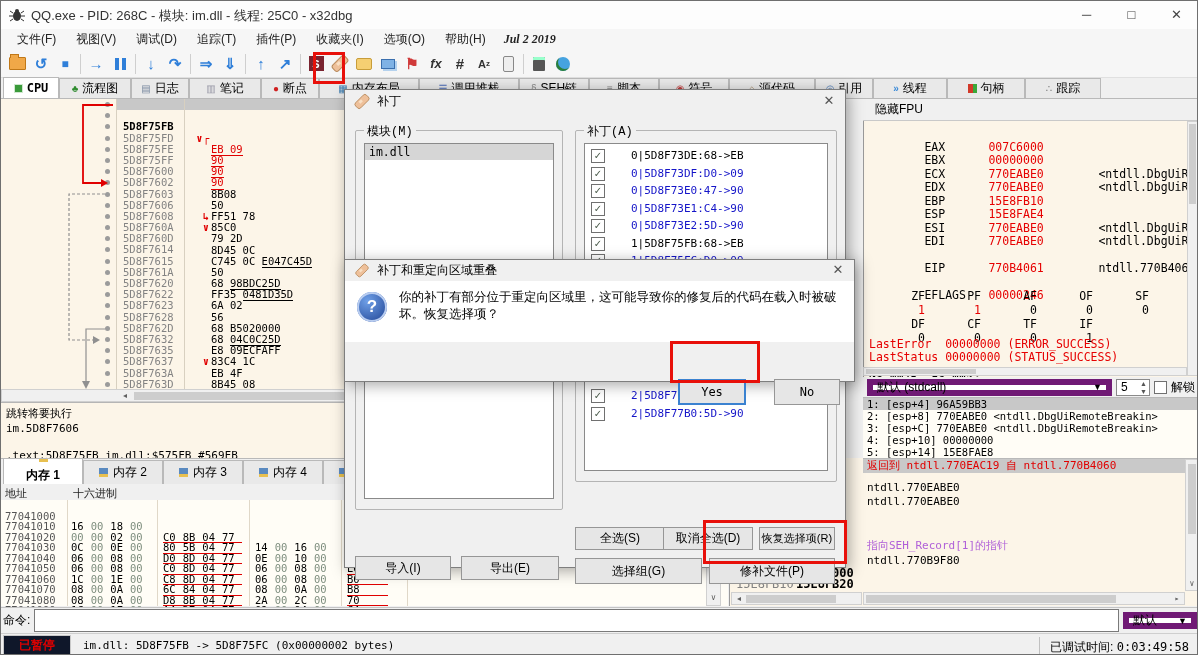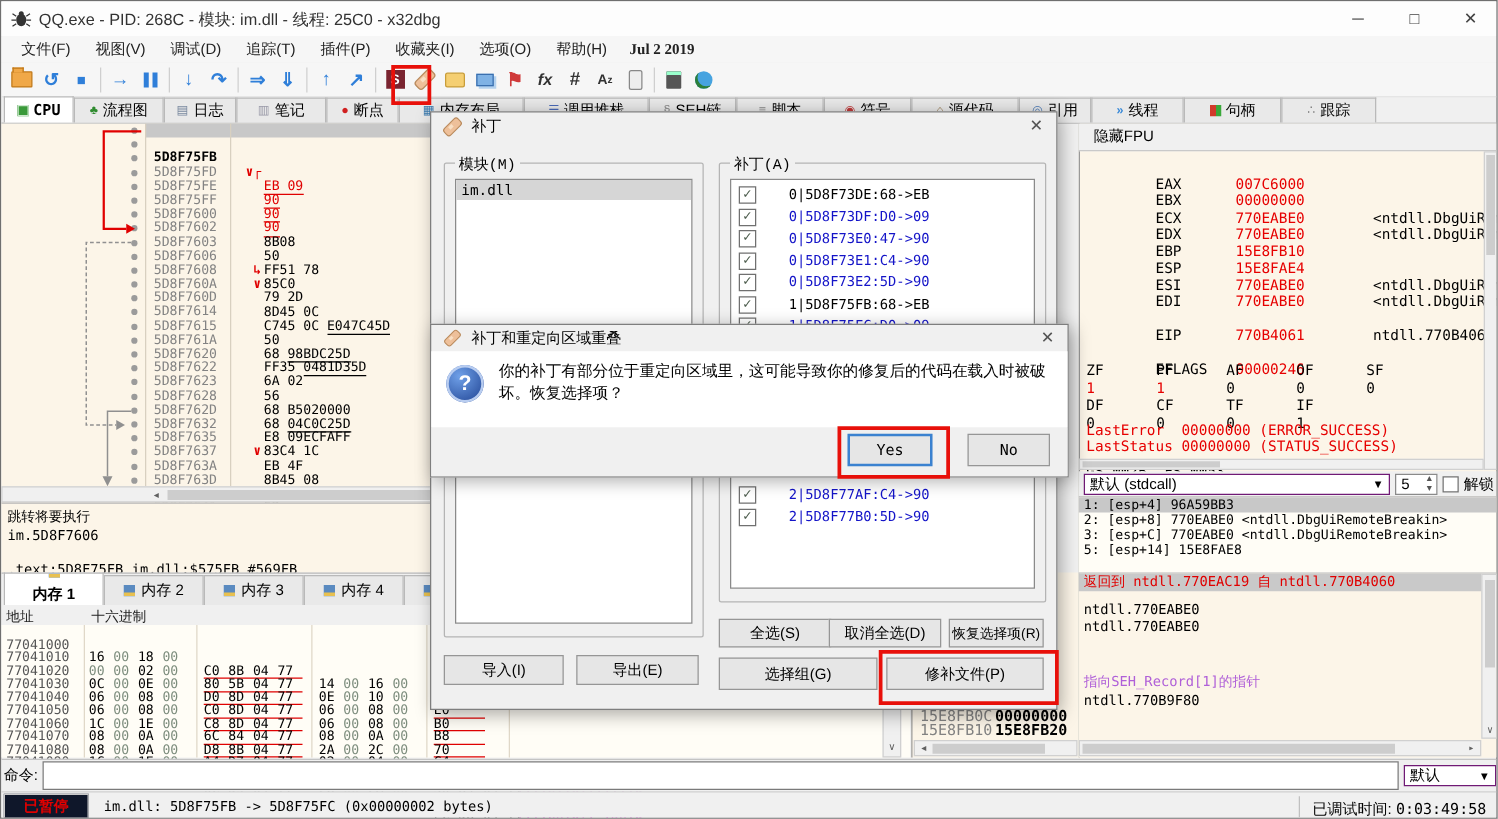--- a/index.html
+++ b/index.html
@@ -7,21 +7,21 @@
        font-size:12px;color:#000;overflow:hidden;border:1px solid #6f6f6f;box-sizing:border-box;}
   .abs{position:absolute;}
   .mono{font-family:"DejaVu Sans Mono",monospace;}
   
   .titlebar{left:0;top:0;width:1198px;height:28px;background:#fdfdfd;}
   .title-text{left:30px;top:6px;color:#333;font-size:13px;}
   .winbtn{top:0;width:45px;height:28px;text-align:center;line-height:28px;color:#444;font-size:13px;}
   
   .menubar{left:0;top:28px;width:1198px;height:21px;background:#f6f6f6;display:flex;align-items:center;padding-left:6px;box-sizing:border-box;}
   .menu-item{padding:0 10px;color:#222;}
-  .build-date{font-family:"Liberation Serif",serif;font-weight:bold;color:#222;padding-left:8px;}
+  .build-date{font-family:"Liberation Serif",serif;font-weight:bold;color:#222;padding-left:8px;font-style:italic;}
   
   .toolbar{left:0;top:49px;width:1198px;height:28px;background:#f6f6f6;border-bottom:1px solid #e0e0e0;display:flex;align-items:center;padding-left:4px;box-sizing:border-box;}
   .tbi{width:24px;height:22px;display:flex;align-items:center;justify-content:center;font-size:15px;font-weight:bold;color:#2f7fd9;}
   .tbsep{width:1px;height:20px;background:#cfcfcf;margin:0 3px;}
   .ic-folder{width:15px;height:11px;background:#f0a848;border:1px solid #c07818;border-radius:1px;position:relative;}
   .ic-folder:before{content:"";position:absolute;left:0;top:-4px;width:7px;height:3px;background:#f0a848;border:1px solid #c07818;border-bottom:none;}
   .ic-pause{display:flex;gap:3px;}
   .ic-pause i{width:4px;height:12px;background:#2f7fd9;}
   .ic-s{width:15px;height:15px;background:#7a2430;color:#fff;font-size:11px;font-weight:bold;display:flex;align-items:center;justify-content:center;}
   .bandaid{width:16px;height:7px;background:#eec09a;border:1px solid #b98a5c;border-radius:3px;transform:rotate(-45deg);position:relative;}
@@ -79,26 +79,26 @@
   .sb .thumb{position:absolute;background:#cdcdcd;}
   .sb .ar{position:absolute;color:#606060;font-size:8px;line-height:10px;text-align:center;}
   
   .rightpanel{left:862px;top:98px;width:336px;height:507px;background:#fcf5e8;border-left:1px solid #9a9a9a;box-sizing:border-box;}
   .fpubar{left:862px;top:98px;width:336px;height:22px;background:#f0f0f0;border-bottom:1px solid #c9c9c9;display:flex;align-items:center;padding-left:12px;box-sizing:border-box;font-size:12px;}
   .regs{left:868px;top:126px;width:316px;height:240px;font-family:"DejaVu Sans Mono",monospace;font-size:11.5px;}
   .regrow{height:13.5px;line-height:13.5px;white-space:pre;}
   .regrow .rn{display:inline-block;width:64px;}
   .regrow .rv{display:inline-block;width:110px;}
   .red{color:#e60000;}
-  .flagrow span{display:inline-block;width:56px;}
+  .flagrow span{display:inline-block;width:56px;text-align:right;}
   .purple{color:#b060d8;}
   .reg-hsb{left:862px;top:366px;width:324px;height:9px;}
   .reg-vsb{left:1186px;top:120px;width:11px;height:255px;}
   .callconv{left:862px;top:376px;width:336px;height:20px;background:#f0f0f0;display:flex;align-items:center;gap:4px;padding:0 4px;box-sizing:border-box;}
-  .combo{background:#fff;border:1px solid #701a75;height:17px;display:flex;align-items:center;justify-content:space-between;padding:0 4px;box-sizing:border-box;}
+  .combo{background:#fff;border:6px solid #701a75;height:17px;display:flex;align-items:center;justify-content:space-between;padding:0 4px;box-sizing:border-box;}
   .spin{background:#fff;border:1px solid #8a8a8a;height:17px;width:34px;display:flex;align-items:center;padding-left:4px;box-sizing:border-box;position:relative;}
   .cb{width:11px;height:11px;background:#fff;border:1px solid #707070;display:inline-block;}
   .args{left:862px;top:396px;width:336px;height:62px;background:#fffdf6;border-top:1px solid #b9b9b9;border-bottom:1px solid #b9b9b9;box-sizing:border-box;}
   .arow{height:12px;font-family:"DejaVu Sans Mono",monospace;font-size:10.5px;line-height:12px;padding-left:4px;white-space:pre;}
   .arow.sel{background:#c8c8c8;}
   .infopane{left:862px;top:458px;width:336px;height:147px;background:#fcf5e8;font-family:"DejaVu Sans Mono",monospace;font-size:11px;}
   .retline{background:#c9c9c9;color:#e00000;height:14px;line-height:14px;padding-left:4px;white-space:pre;}
   
   .cmdbar{left:0;top:606px;width:1198px;height:26px;background:#f0f0f0;border-top:1px solid #c4c4c4;display:flex;align-items:center;padding:0 2px;box-sizing:border-box;gap:4px;}
   .cmdinput{flex:1;height:19px;background:#fff;border:1px solid #7a7a7a;}
@@ -111,21 +111,21 @@
   .dlg-title{height:23px;display:flex;align-items:center;gap:6px;padding:0 8px;box-sizing:border-box;font-size:12px;}
   .dlg-x{position:absolute;top:2px;right:6px;width:20px;height:18px;text-align:center;line-height:18px;color:#555;font-size:13px;}
   .group{position:absolute;border:1px solid #b4b4b4;border-radius:2px;}
   .group .legend{position:absolute;top:-8px;left:8px;background:#f0f0f0;padding:0 3px;font-size:12px;font-family:Liberation Mono, monospace;}
   .listbox{position:absolute;background:#fff;border:1px solid #8a8a8a;overflow:hidden;}
   .prow{position:relative;height:17.5px;}
   .pcheck{position:absolute;left:6px;top:2px;width:12px;height:12px;border:1px solid #707070;background:#fff;font-size:10px;line-height:12px;text-align:center;color:#4a5a4a;}
   .pcheck:after{content:"✓";}
   .ptext{position:absolute;left:46px;top:2px;font-family:"DejaVu Sans Mono",monospace;font-size:11px;color:#000;}
   .ptext.blue{color:#1414c8;}
-  .btn{position:absolute;background:#e6e6e6;border:1px solid #969696;display:flex;align-items:center;justify-content:center;font-size:12px;box-sizing:border-box;}
+  .btn{position:absolute;background:#e6e6e6;border:1px solid #969696;display:flex;align-items:center;justify-content:center;font-size:12px;box-sizing:border-box;margin-top:32px;}
   .btn.yes{border:2px solid #3b82d0;font-family:"DejaVu Sans Mono",monospace;}
   .btn.no{font-family:"DejaVu Sans Mono",monospace;}
   .anno{position:absolute;border:3px solid #e8100a;pointer-events:none;z-index:40;}
   .qicon{position:absolute;width:30px;height:30px;border-radius:50%;background:radial-gradient(circle at 35% 30%,#6fa0e8,#1c3f8f);color:#fff;font-weight:bold;font-size:17px;display:flex;align-items:center;justify-content:center;box-shadow:inset 0 0 0 2px #b9cdf0;}
   .mitem{height:16px;line-height:16px;padding-left:4px;font-family:"DejaVu Sans Mono",monospace;font-size:11.5px;}
   .mitem.sel{background:#d6d6d6;}
 </style>
 </head>
 <body>
 
@@ -660,20 +660,21 @@
       </div>
     <span class="cb"></span>
     <span>解锁</span>
   </div>
 
   <div class="abs args">
 
   <div class="arow sel"><span>1: [esp+4] 96A59BB3</span></div>
       <div class="arow"><span>2: [esp+8] 770EABE0 &lt;ntdll.DbgUiRemoteBreakin&gt;</span></div>
       <div class="arow"><span>3: [esp+C] 770EABE0 &lt;ntdll.DbgUiRemoteBreakin&gt;</span></div>
+      <div class="arow"><span>4: [esp+10] 00000000</span></div>
       <div class="arow"><span>5: [esp+14] 15E8FAE8</span></div>
     </div>
 
   <div class="abs infopane">
     <div class="retline">返回到 ntdll.770EAC19 自 ntdll.770B4060</div>
     <div style="padding:8px 0 0 4px">ntdll.770EABE0</div>
     <div style="padding:1px 0 0 4px">ntdll.770EABE0</div>
     <div class="purple" style="padding:30px 0 0 4px">指向SEH_Record[1]的指针</div>
     <div style="padding:1px 0 0 4px">ntdll.770B9F80</div>
     <div class="abs sb" style="right:1px;top:0;width:13px;height:132px">

